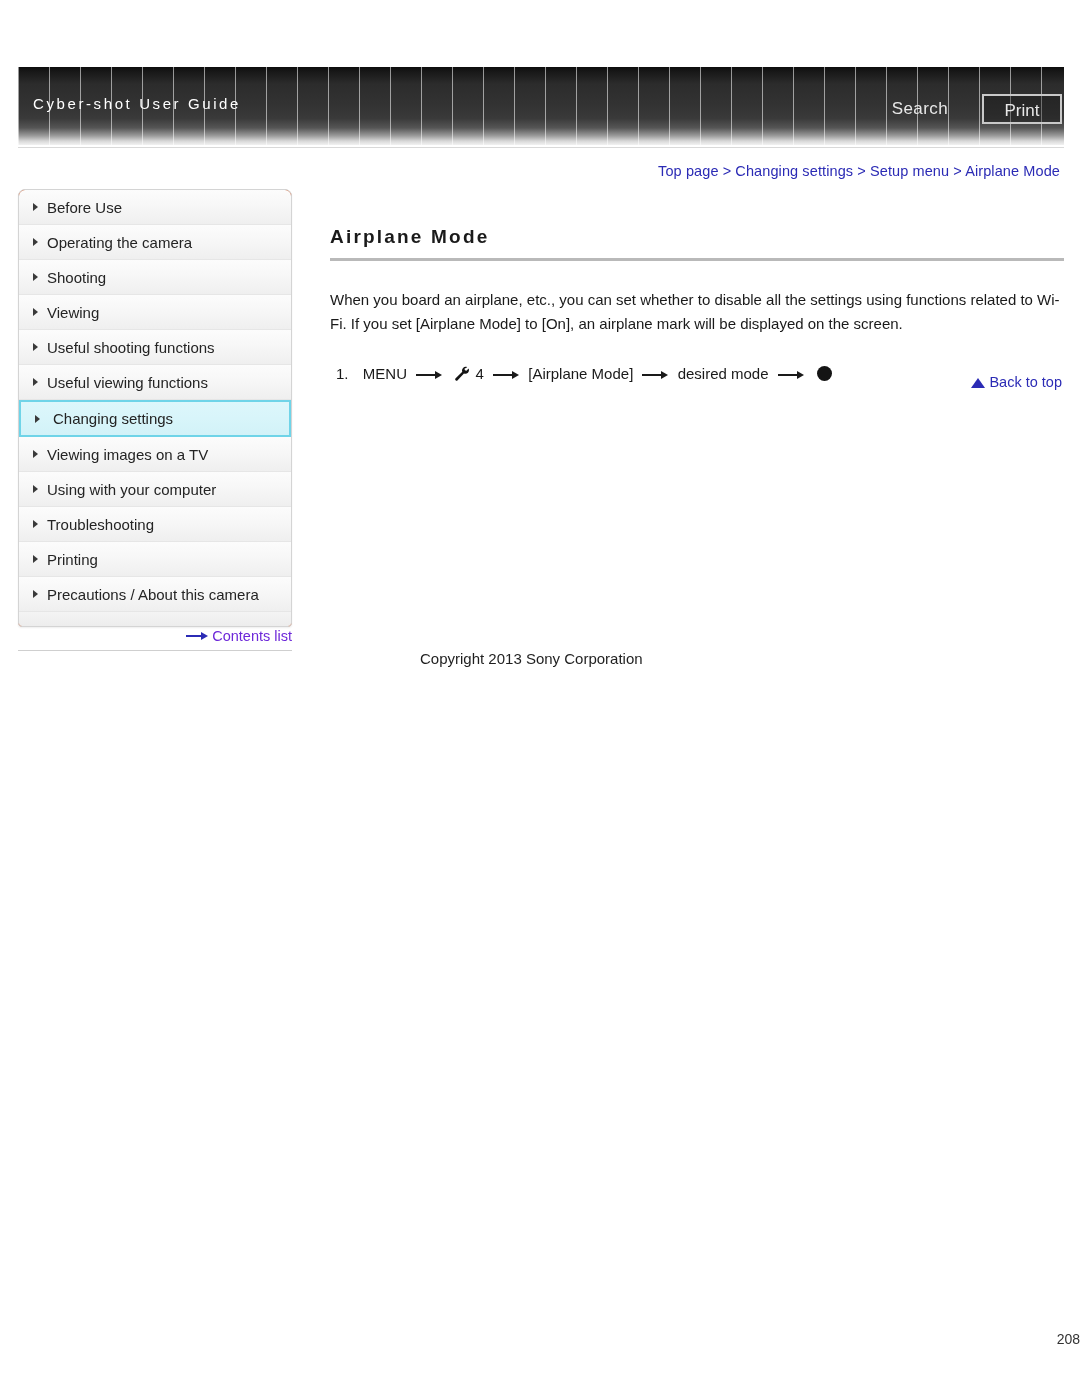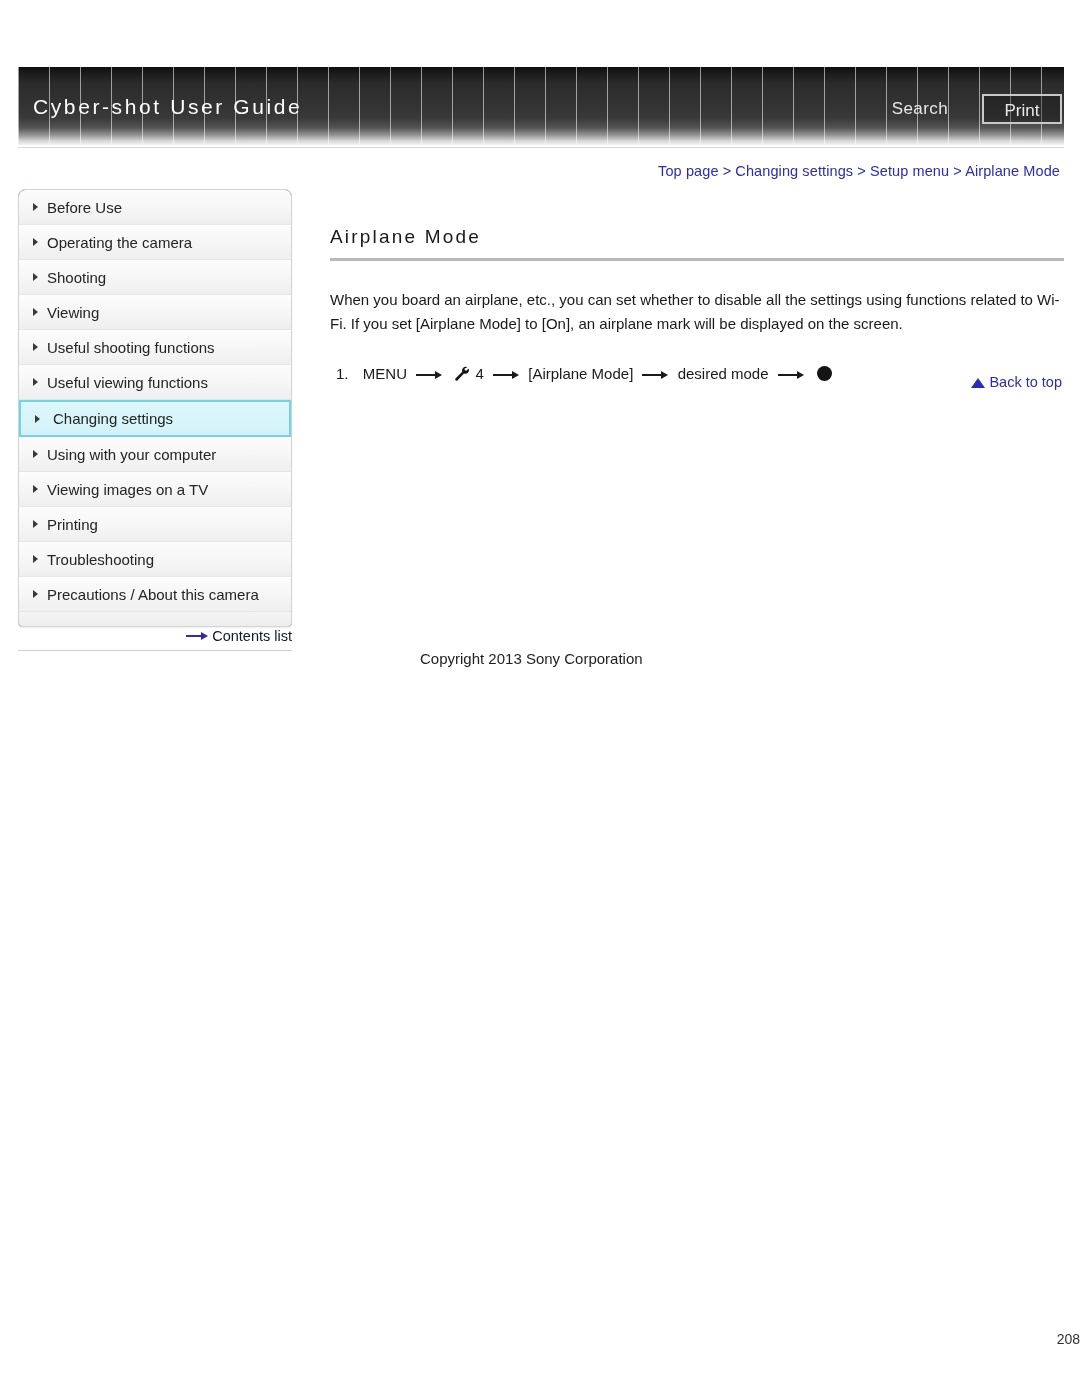--- a/index.html
+++ b/index.html
@@ -46,21 +46,21 @@
     left: 18px;
     top: 147px;
     width: 1046px;
     height: 1px;
     background: #d9d9d9;
   }
   #site-title {
     position: absolute;
     left: 33px;
     top: 95px;
-    font-size: 21px;
+    font-size: 15px;
     letter-spacing: 2.6px;
     color: #ffffff;
     white-space: nowrap;
   }
   #search-link {
     position: absolute;
     right: 132px;
     top: 99px;
     font-size: 17px;
     color: #e8e8e8;
@@ -144,21 +144,21 @@
     background: linear-gradient(to bottom, #f4f4f4 0%, #ededed 100%);
   }
 
   #contents-list {
     position: absolute;
     left: 18px;
     top: 628px;
     width: 274px;
     text-align: right;
     font-size: 14.5px;
-    color: #0f172a;
+    color: #6d28d9;
     white-space: nowrap;
   }
   #contents-list .arrow {
     display: inline-block;
     position: relative;
     width: 22px;
     height: 9px;
     vertical-align: middle;
     margin-right: 4px;
     margin-top: -2px;
@@ -193,21 +193,21 @@
     position: absolute;
     left: 330px;
     top: 226px;
     width: 734px;
   }
   #page-title {
     font-size: 19px;
     letter-spacing: 2.2px;
     color: #1a1a1a;
     margin: 0 0 10px 0;
-    font-weight: normal;
+    font-weight: bold;
   }
   #title-rule {
     height: 3px;
     background: #b9b9b9;
     margin-bottom: 27px;
   }
   #body-text {
     font-size: 15px;
     line-height: 24px;
     color: #1a1a1a;
@@ -330,33 +330,33 @@
   <div class="nav-item">
     <span class="bullet"></span>
     <span>Useful viewing functions</span>
   </div>
   <div class="nav-item active">
     <span class="bullet"></span>
     <span>Changing settings</span>
   </div>
   <div class="nav-item">
     <span class="bullet"></span>
+    <span>Viewing images on a TV</span>
+  </div>
+  <div class="nav-item">
+    <span class="bullet"></span>
     <span>Using with your computer</span>
   </div>
   <div class="nav-item">
     <span class="bullet"></span>
-    <span>Viewing images on a TV</span>
+    <span>Troubleshooting</span>
   </div>
   <div class="nav-item">
     <span class="bullet"></span>
     <span>Printing</span>
-  </div>
-  <div class="nav-item">
-    <span class="bullet"></span>
-    <span>Troubleshooting</span>
   </div>
   <div class="nav-item">
     <span class="bullet"></span>
     <span>Precautions / About this camera</span>
   </div>
   <div id="sidebar-tail"></div>
 </div>
 
 <div id="contents-list">
   <span class="arrow"></span><span>Contents list</span>

